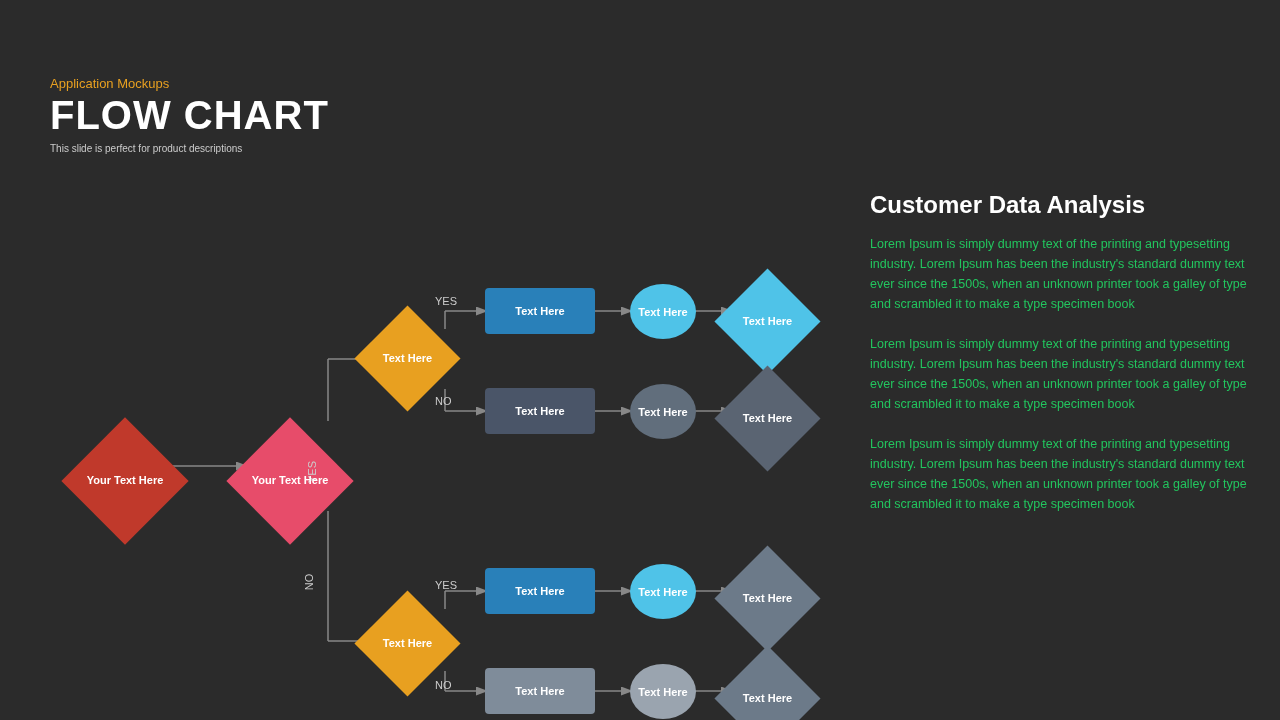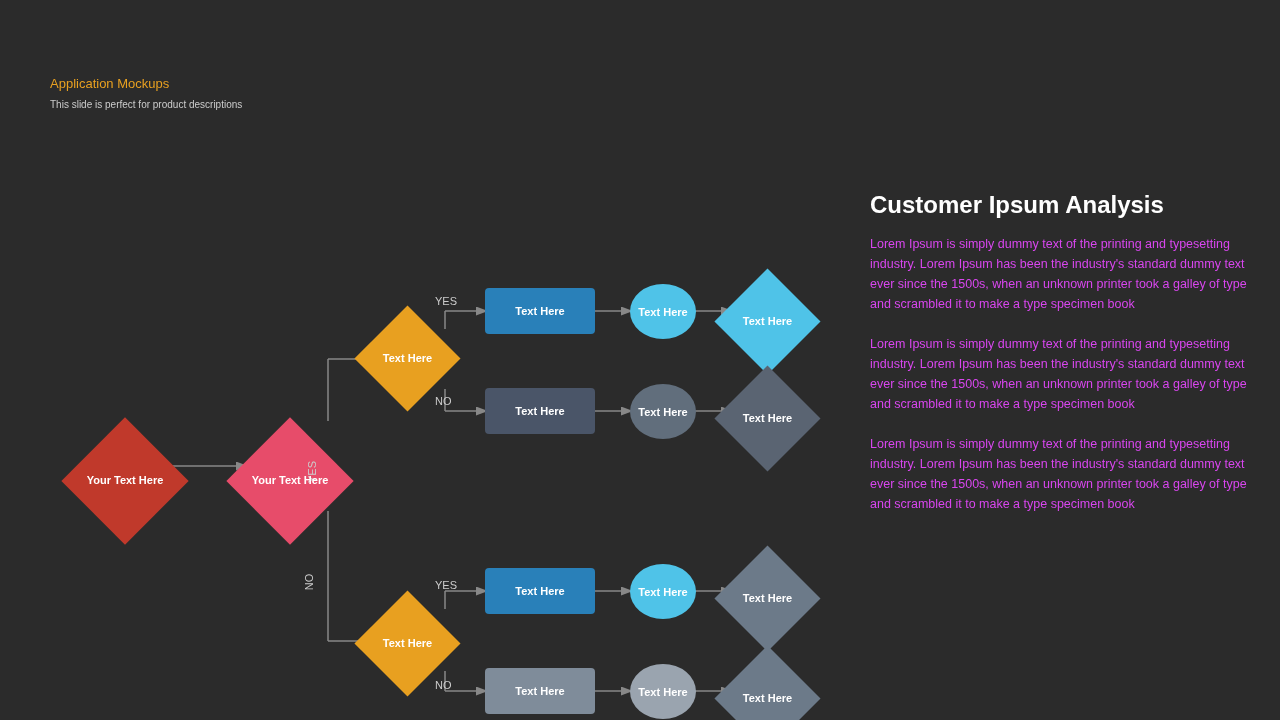--- a/index.html
+++ b/index.html
@@ -134,40 +134,41 @@
 
     .right-panel-title {
       font-size: 24px;
       font-weight: bold;
       color: #ffffff;
       margin-bottom: 15px;
     }
 
     .right-panel-text {
       font-size: 12.5px;
-      color: #d946ef;
+      color: #22c55e;
       line-height: 1.6;
       margin-bottom: 20px;
     }
 
     
     .flow-label {
       position: absolute;
       font-size: 11px;
       color: #cccccc;
       font-weight: 500;
     }
   </style>
 </head>
 <body>
 
 <div class="page">
 
   <div class="header">
     <div class="header-subtitle">Application Mockups</div>
+    <div class="header-title">FLOW CHART</div>
     <div class="header-desc">This slide is perfect for product descriptions</div>
   </div>
 
   <div class="flowchart">
 
     <svg class="flowchart-svg">
 
       <line x1="140" y1="275" x2="215" y2="275" stroke="#888" stroke-width="1.5" marker-end="url(#arrow)"></line>
 
       <line x1="298" y1="230" x2="298" y2="168" stroke="#888" stroke-width="1.5"></line>
@@ -270,19 +271,19 @@
 
     <div class="flow-label" style="left:271px; top:275px; transform: rotate(-90deg); transform-origin: center;">YES</div>
     <div class="flow-label" style="left:271px; top:385px; transform: rotate(-90deg); transform-origin: center;">NO</div>
 
     <div class="flow-label" style="left:405px; top:388px;">YES</div>
     <div class="flow-label" style="left:405px; top:488px;">NO</div>
 
   </div>
 
   <div class="right-panel">
-    <div class="right-panel-title">Customer Ipsum Analysis</div>
+    <div class="right-panel-title">Customer Data Analysis</div>
     <div class="right-panel-text">Lorem Ipsum is simply dummy text of the printing and typesetting industry. Lorem Ipsum has been the industry's standard dummy text ever since the 1500s, when an unknown printer took a galley of type and scrambled it to make a type specimen book</div>
     <div class="right-panel-text">Lorem Ipsum is simply dummy text of the printing and typesetting industry. Lorem Ipsum has been the industry's standard dummy text ever since the 1500s, when an unknown printer took a galley of type and scrambled it to make a type specimen book</div>
     <div class="right-panel-text">Lorem Ipsum is simply dummy text of the printing and typesetting industry. Lorem Ipsum has been the industry's standard dummy text ever since the 1500s, when an unknown printer took a galley of type and scrambled it to make a type specimen book</div>
   </div>
 
 </div>
 
 </body></html>

